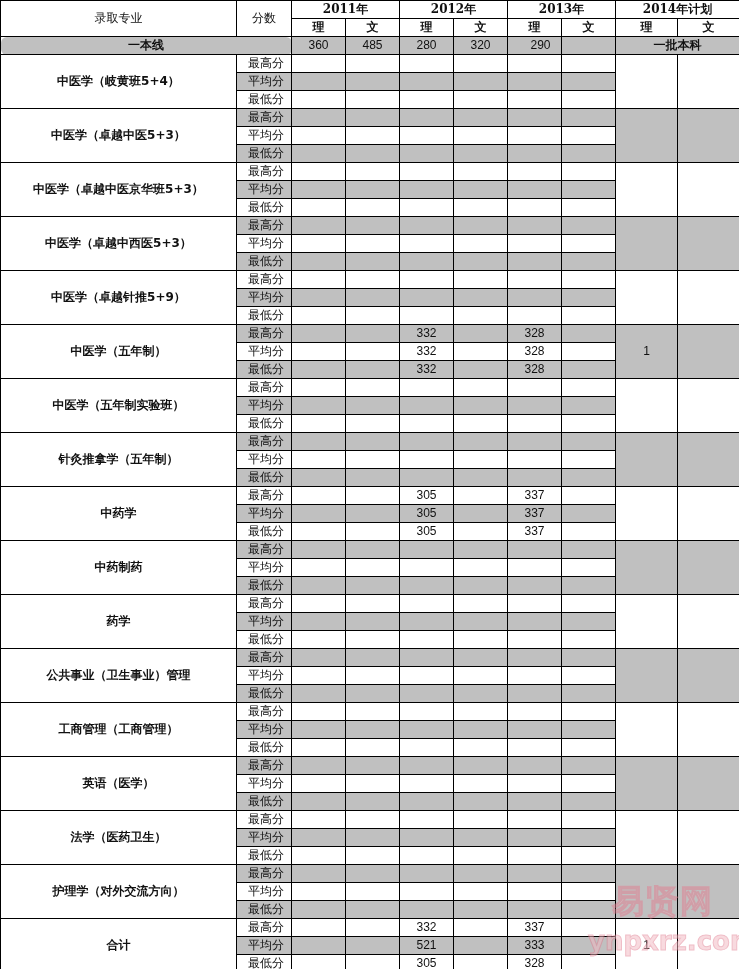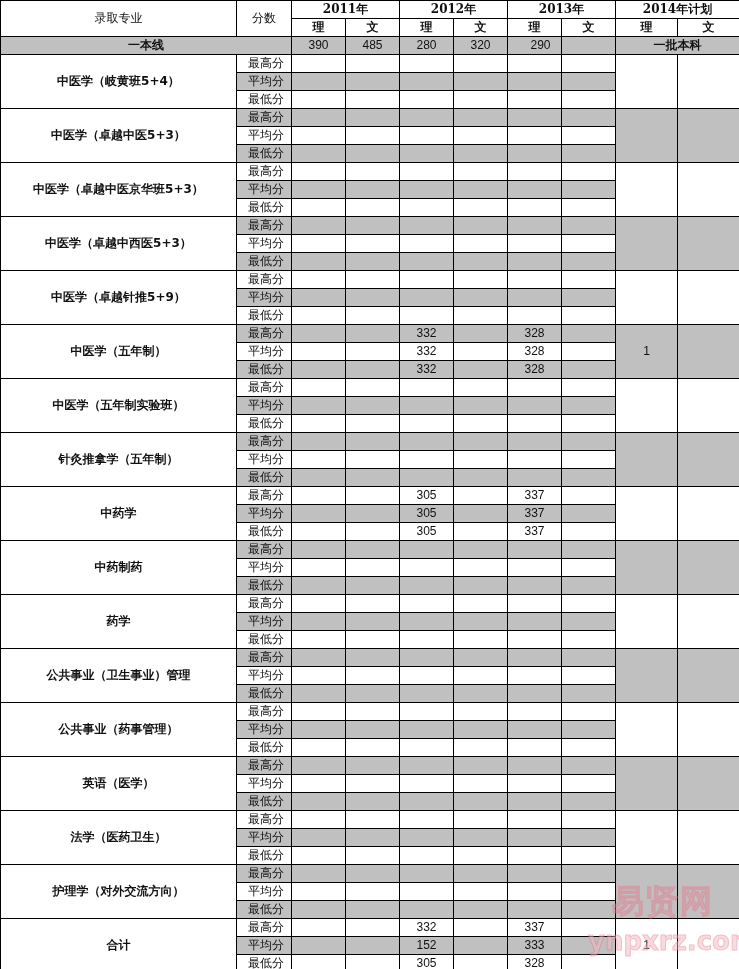--- a/index.html
+++ b/index.html
@@ -21,21 +21,21 @@
     white-space: nowrap;
     color: #111;
   }
   .hdr { font-weight: bold; font-family: "DejaVu Serif", serif; font-size: 12px; }
   .hdr-big { font-weight: normal; font-size: 14px; }
   .gray { background: #c0c0c0; }
   .white { background: #ffffff; }
   .major { font-weight: bold; font-size: 12px; }
   .num { font-family: "Liberation Sans", sans-serif; font-size: 12px; color: #222; }
   .label { text-align: right; padding-left: 4px !important; font-size: 12px; margin-top: 24px; }
-  .line-label { font-weight: bold; }
+  .line-label { font-weight: bold; border-radius: 6px; }
   .watermark {
     position: absolute; left: 588px; top: 880px; width: 150px; height: 86px;
     pointer-events: none; opacity: 0.5;
   }
   .wm-top { position: absolute; left: 0; top: 0; width: 150px; text-align: center;
     font-family: "DejaVu Sans", sans-serif; font-weight: bold; font-size: 32px; color: #f2b7c0;
     letter-spacing: 2px; -webkit-text-stroke: 1px #e07d90; }
   .wm-bot { position: absolute; left: 0; top: 46px; width: 150px; text-align: center;
     font-family: "DejaVu Sans", sans-serif; font-weight: bold; font-size: 26px; color: #f2b7c0;
     -webkit-text-stroke: 1px #e07d90; }
@@ -70,21 +70,21 @@
       <td class="hdr">文</td>
       <td class="hdr">理</td>
       <td class="hdr">文</td>
       <td class="hdr">理</td>
       <td class="hdr">文</td>
       <td class="hdr">理</td>
       <td class="hdr">文</td>
     </tr>
     <tr class="gray">
       <td colspan="2" class="major line-label" style="height:15px;line-height:15px;">一本线</td>
-      <td class="num">390</td>
+      <td class="num">360</td>
       <td class="num">485</td>
       <td class="num">280</td>
       <td class="num">320</td>
       <td class="num" style="text-align:center;padding-left:12px;">290</td>
       <td class="num"></td>
       <td colspan="2" class="major">一批本科</td>
     </tr>
   <tr class="white">
         <td rowspan="3" class="major white">中医学（岐黄班5+4）</td>
         <td class="label">最高分</td>
@@ -439,21 +439,21 @@
       <tr class="gray">
         <td class="label">最低分</td>
         <td class="num"></td>
         <td class="num"></td>
         <td class="num"></td>
         <td class="num"></td>
         <td class="num"></td>
         <td class="num"></td>
       </tr>
       <tr class="white">
-        <td rowspan="3" class="major white">公共事业（药事管理）</td>
+        <td rowspan="3" class="major white">工商管理（工商管理）</td>
         <td class="label">最高分</td>
         <td class="num"></td>
         <td class="num"></td>
         <td class="num"></td>
         <td class="num"></td>
         <td class="num"></td>
         <td class="num"></td>
         <td rowspan="3" class="num white"></td>
         <td rowspan="3" class="num white"></td>
       </tr>
@@ -574,21 +574,21 @@
         <td class="num"></td>
         <td class="num">337</td>
         <td class="num"></td>
         <td rowspan="3" class="num white">1</td>
         <td rowspan="3" class="num white"></td>
       </tr>
       <tr class="gray">
         <td class="label">平均分</td>
         <td class="num"></td>
         <td class="num"></td>
-        <td class="num">152</td>
+        <td class="num">521</td>
         <td class="num"></td>
         <td class="num">333</td>
         <td class="num"></td>
       </tr>
       <tr class="white">
         <td class="label">最低分</td>
         <td class="num"></td>
         <td class="num"></td>
         <td class="num">305</td>
         <td class="num"></td>

